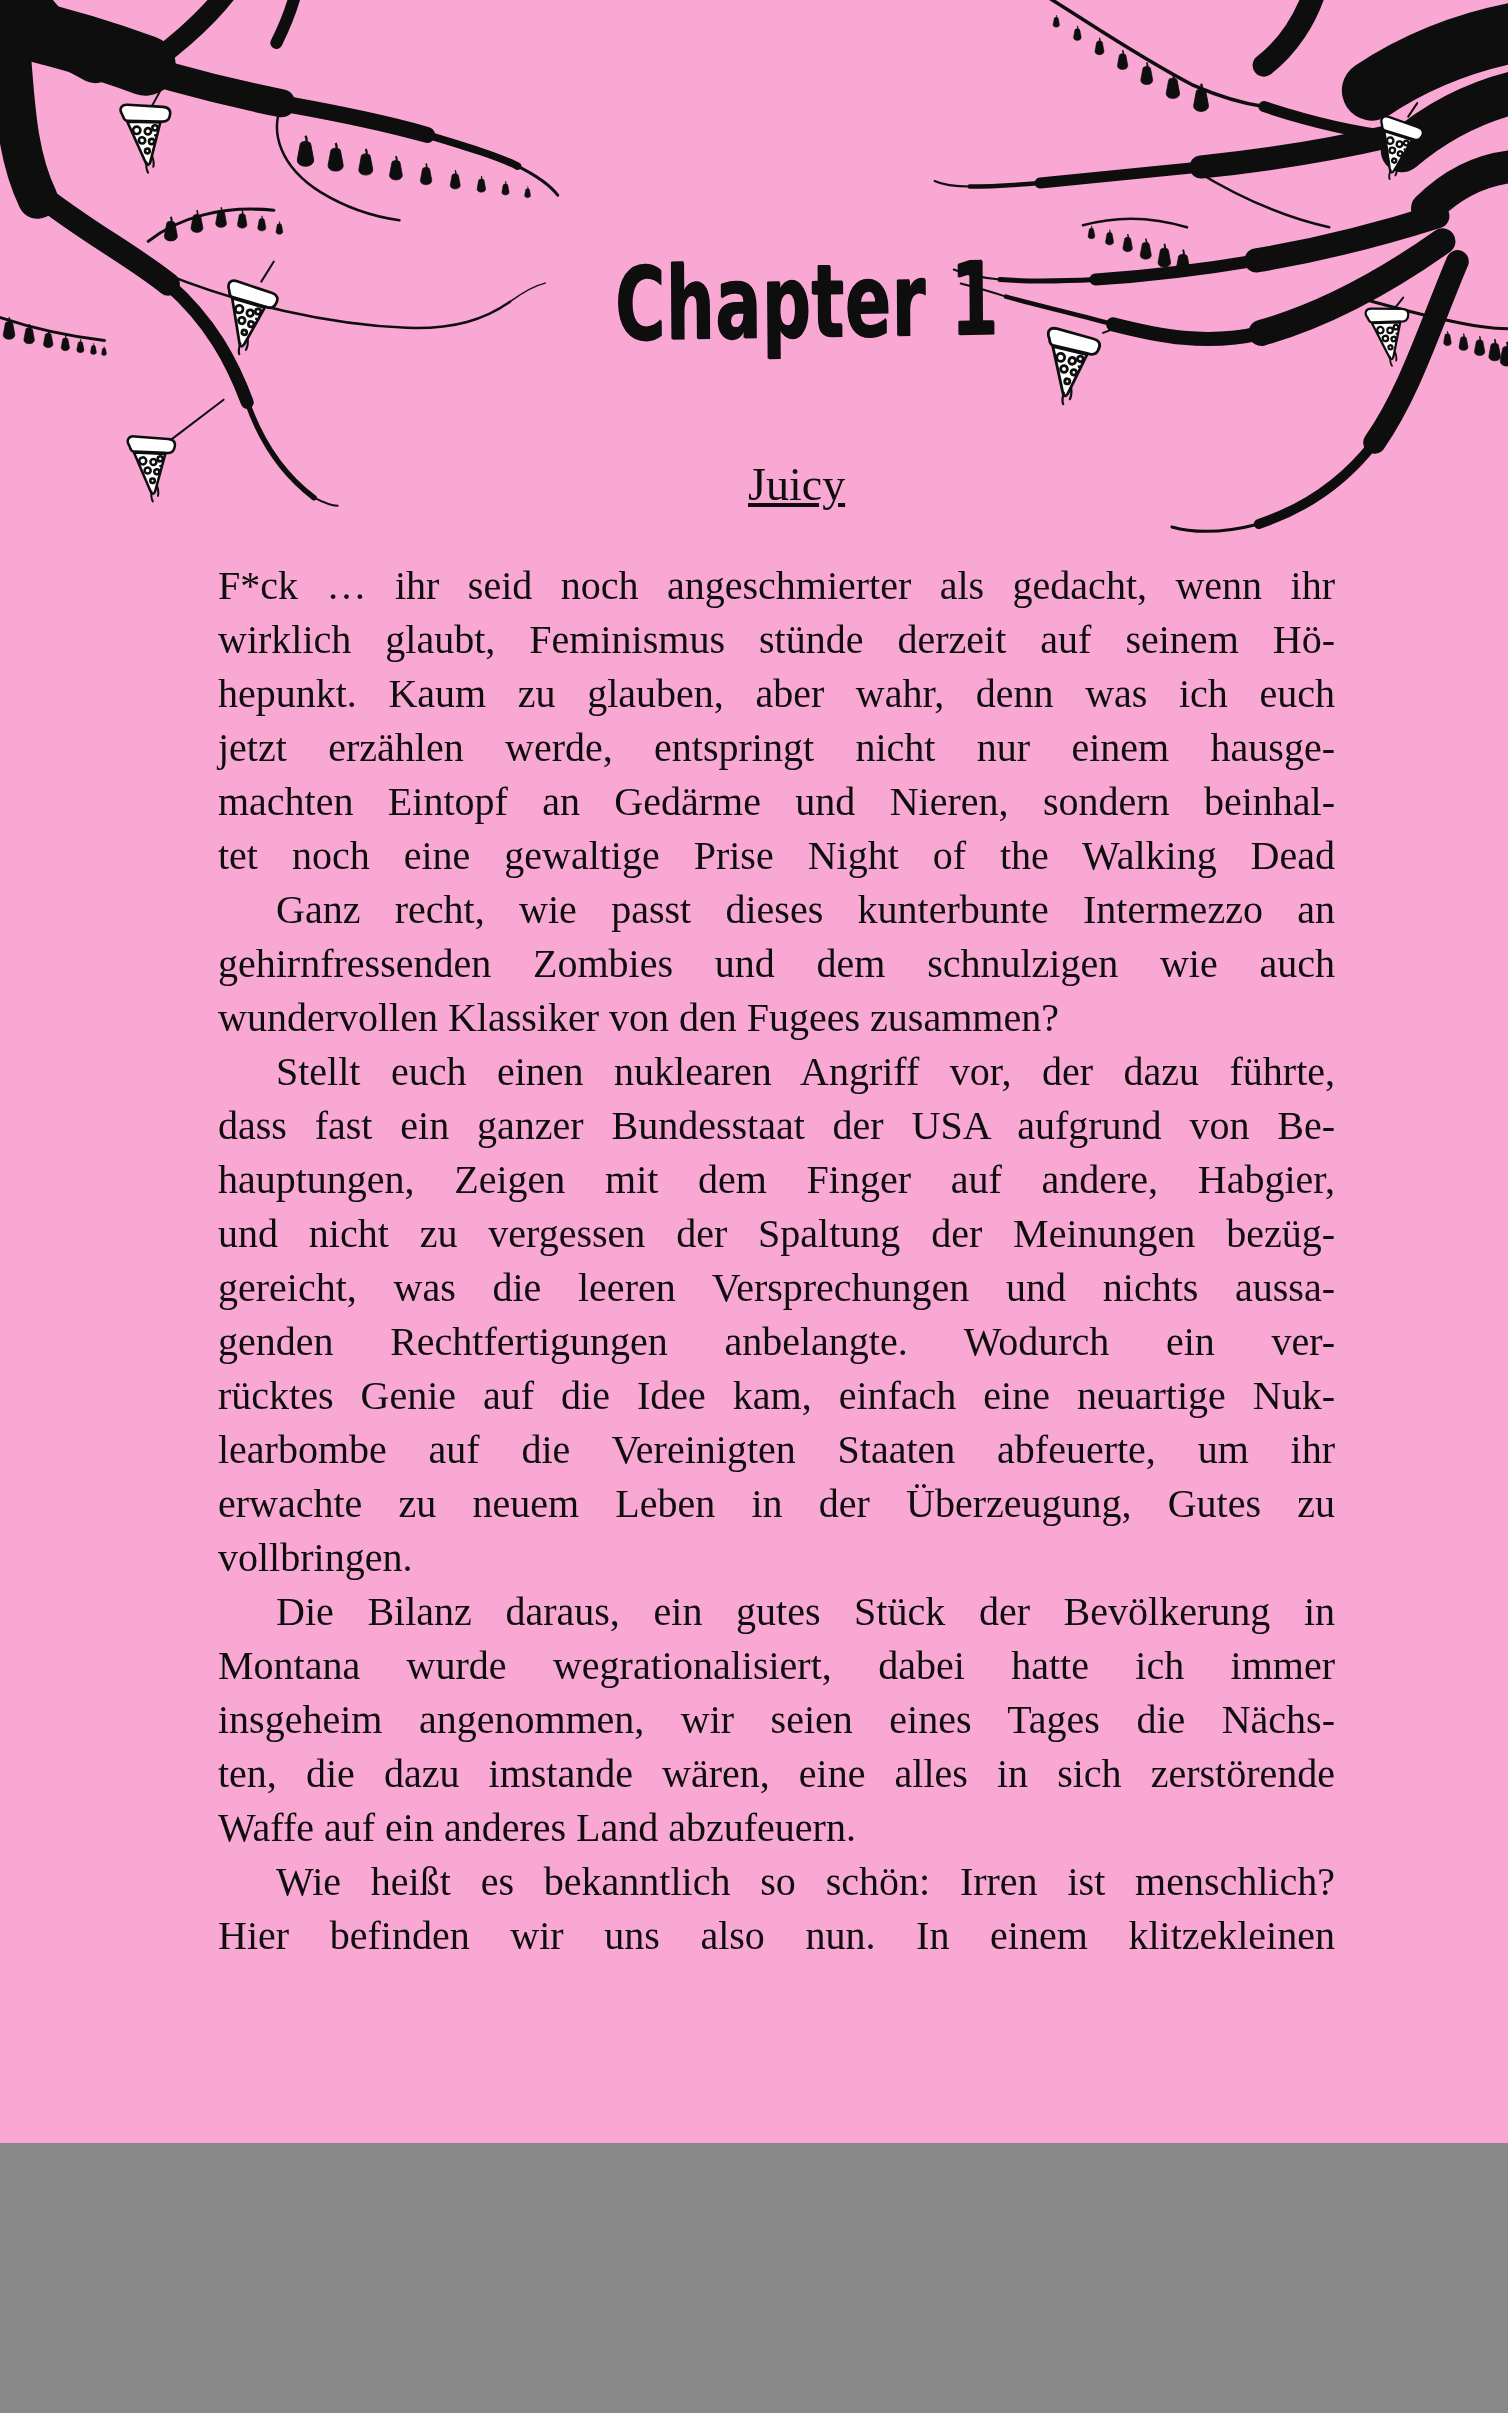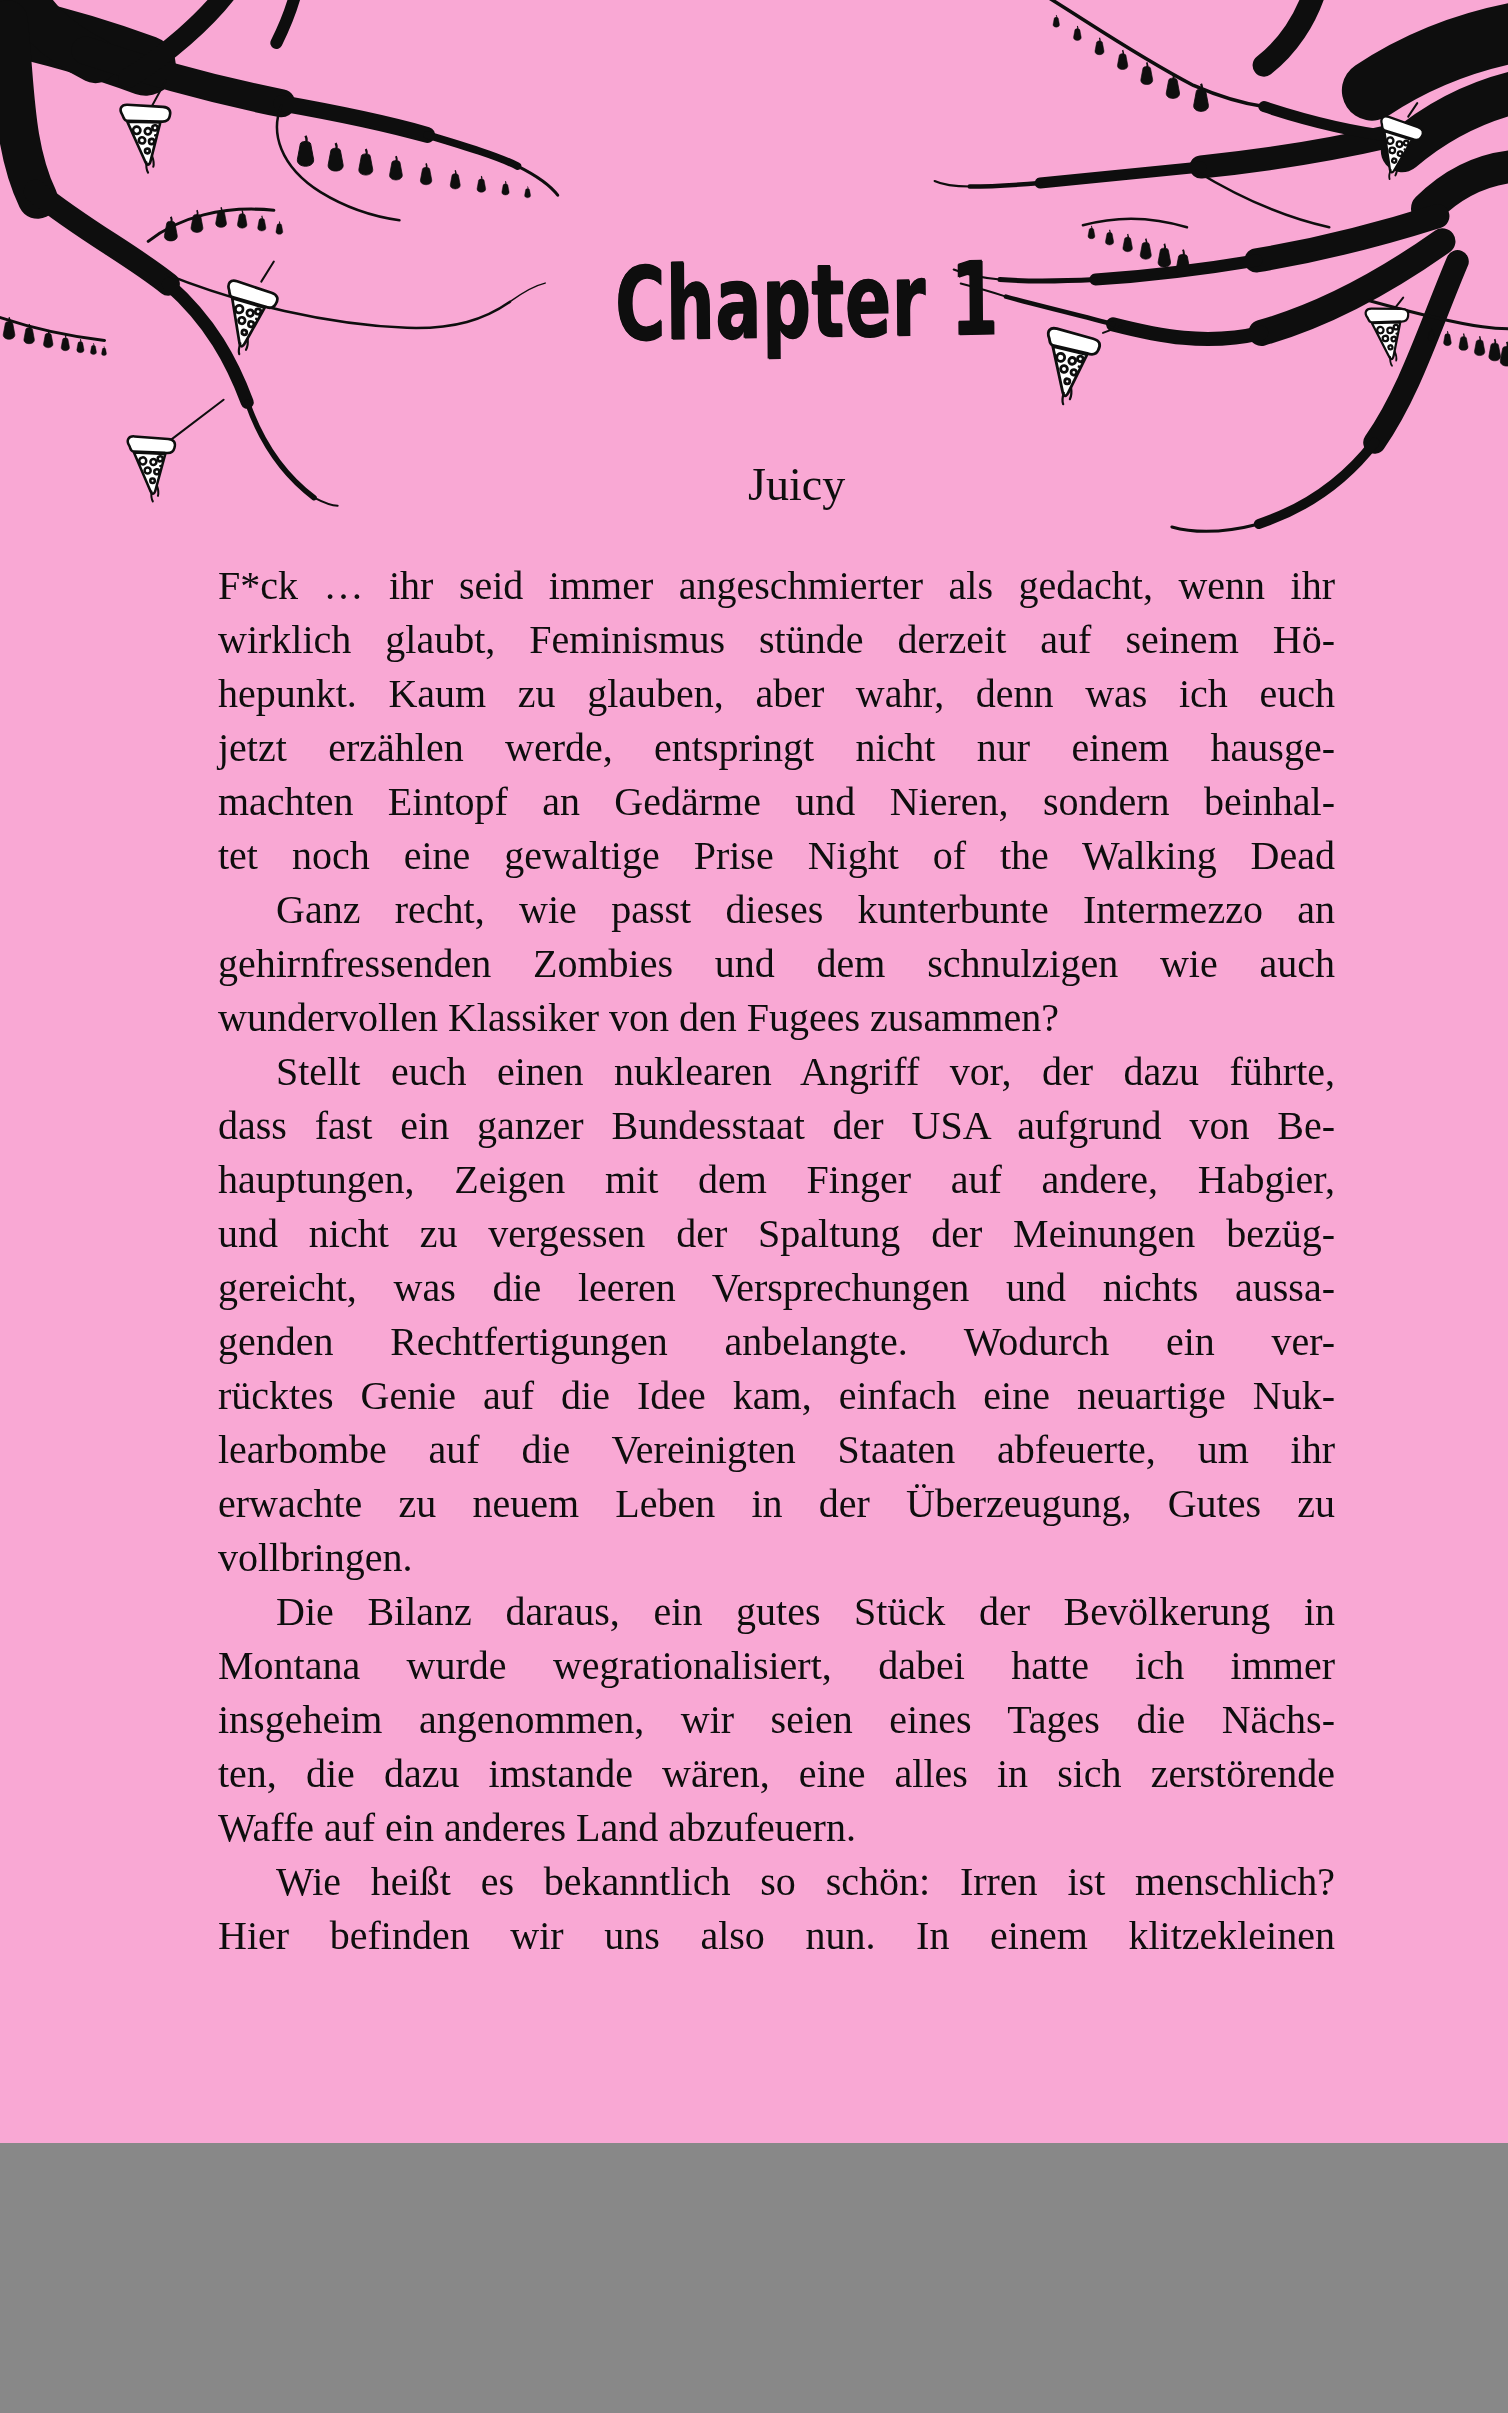--- a/index.html
+++ b/index.html
@@ -29,20 +29,21 @@
     line-height:131px;
     letter-spacing:1px;
     transform:translateX(28px) scale(0.82,1.22) rotate(-0.6deg);
     transform-origin:center;
     text-shadow:1px 1px 0 #0e0e0e, -0.5px 0.5px 0 #0e0e0e;
   }
   .section-title{
     position:absolute;left:221px;width:1116px;top:455px;height:60px;
     text-align:center;font-size:46px;line-height:60px;
     transform:translateX(17.6px);
+    text-decoration:underline;
   }
   
   .body-text{
     position:absolute;left:218px;top:559px;width:1117px;
   }
   .bline{
     height:54px;line-height:54px;font-size:40px;
     text-align:justify;text-justify:inter-word;text-align-last:justify;
     white-space:normal;
   }
@@ -200,21 +201,21 @@
     <use href="#pizza" transform="translate(968,608) rotate(-9) scale(0.9)"></use>
   </svg>
 
   <div class="chapter-title">
     <span class="ct-inner">Chapter 1</span>
   </div>
   <div class="section-title">Juicy</div>
 
   <main class="body-text">
     <section class="para">
-      <div class="bline">F*ck … ihr seid immer angeschmierter als gedacht, wenn ihr</div>
+      <div class="bline">F*ck … ihr seid noch angeschmierter als gedacht, wenn ihr</div>
       <div class="bline">wirklich glaubt, Feminismus stünde derzeit auf seinem Hö-</div>
       <div class="bline">hepunkt. Kaum zu glauben, aber wahr, denn was ich euch</div>
       <div class="bline">jetzt erzählen werde, entspringt nicht nur einem hausge-</div>
       <div class="bline">machten Eintopf an Gedärme und Nieren, sondern beinhal-</div>
       <div class="bline">tet noch eine gewaltige Prise Night of the Walking Dead</div>
     </section>
     <section class="para">
       <div class="bline ind">Ganz recht, wie passt dieses kunterbunte Intermezzo an</div>
       <div class="bline">gehirnfressenden Zombies und dem schnulzigen wie auch</div>
       <div class="bline last">wundervollen Klassiker von den Fugees zusammen?</div>

